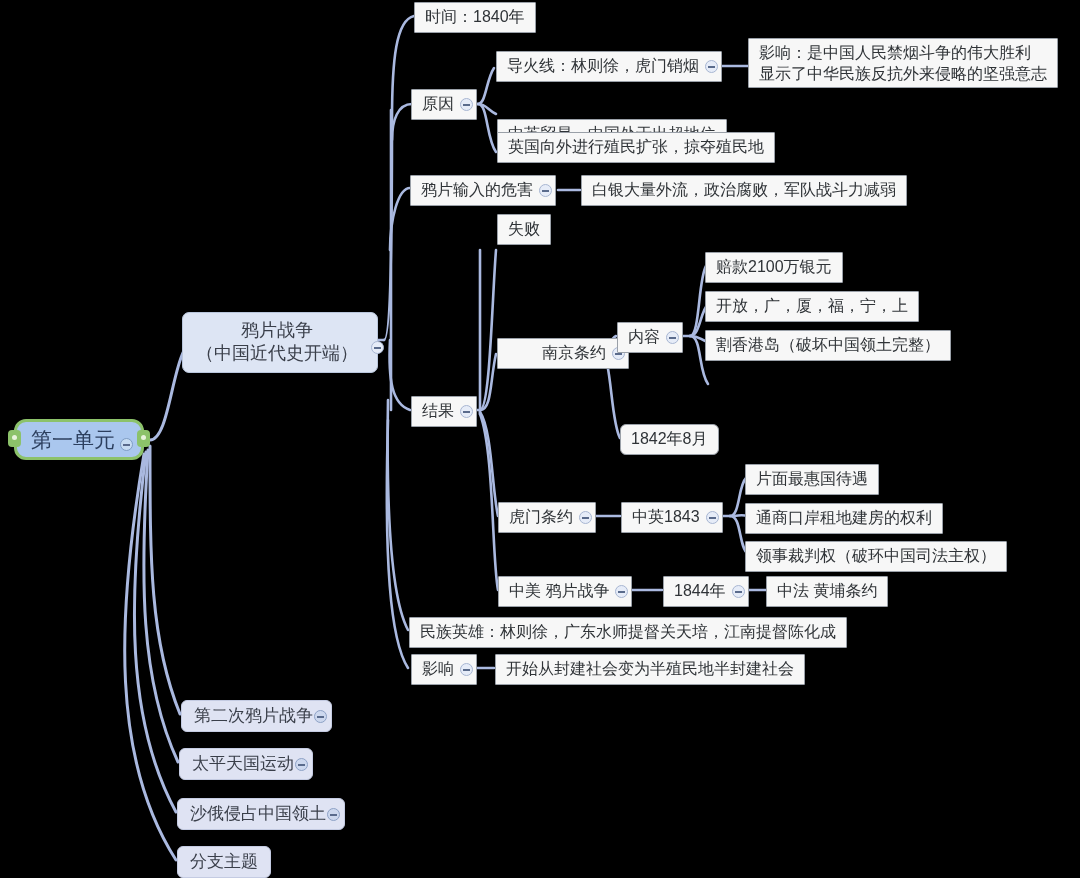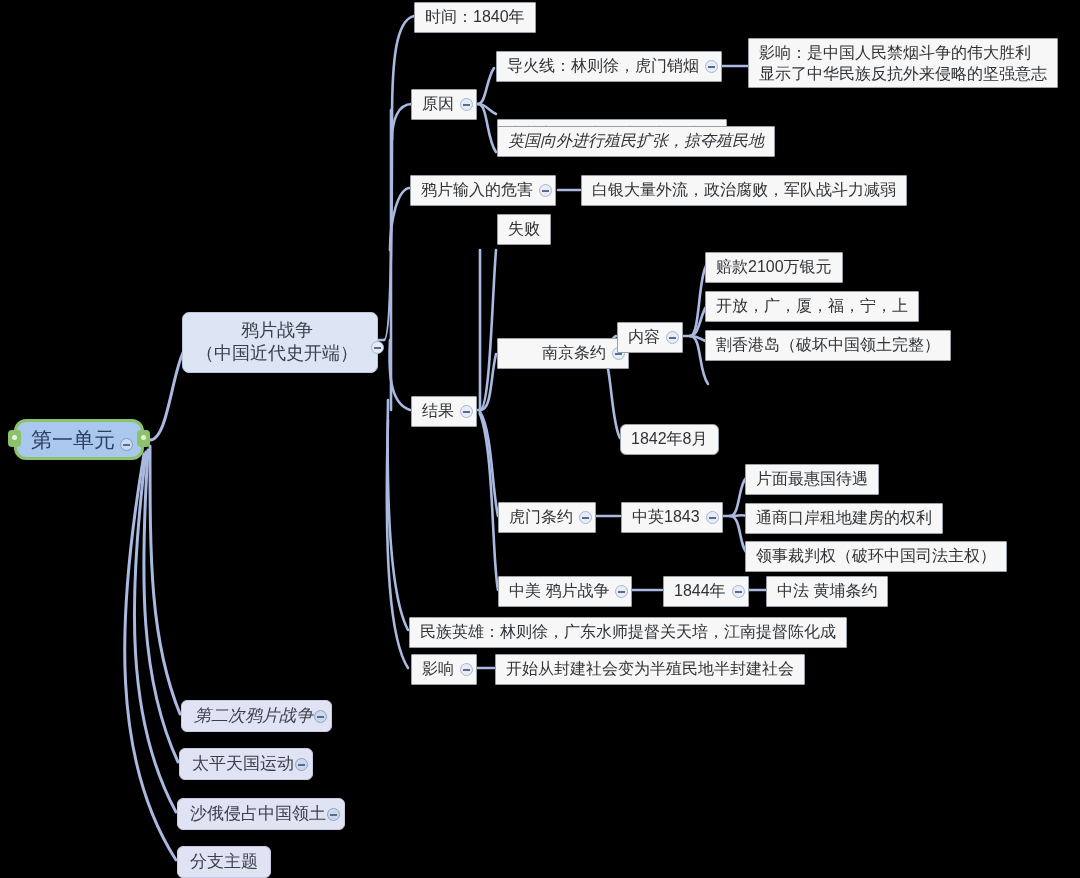--- a/index.html
+++ b/index.html
@@ -215,21 +215,21 @@
     <span class="toggle light" style="right:3px; top:8px;"></span>
   </div>
 
   <div class="node leaf pad-r" style="left:496px; top:51px;">
     <span>导火线：林则徐，虎门销烟</span>
     <span class="toggle light" style="right:3px; top:8px;"></span>
   </div>
   <div class="node leaf" style="left:497px; top:99px;margin-top:20px;">
     <span>中英贸易，中国处于出超地位</span>
   </div>
-  <div class="node leaf" style="left:497px; top:126px;font-style:italic;">
+  <div class="node leaf" style="left:497px; top:132px;">
     <span>英国向外进行殖民扩张，掠夺殖民地</span>
   </div>
 
   <div class="node leaf two-line" style="left:748px; top:38px;">
     <span class="line">影响：是中国人民禁烟斗争的伟大胜利</span>
     <span class="line">显示了中华民族反抗外来侵略的坚强意志</span>
   </div>
 
   <div class="node leaf pad-r" style="left:410px; top:175px;">
     <span>鸦片输入的危害</span>
@@ -309,21 +309,21 @@
   </div>
 
   <div class="node leaf pad-r" style="left:411px; top:654px;">
     <span>影响</span>
     <span class="toggle light" style="right:3px; top:8px;"></span>
   </div>
   <div class="node leaf" style="left:495px; top:654px;">
     <span>开始从封建社会变为半殖民地半封建社会</span>
   </div>
 
-  <div class="node sub" style="left:181px; top:700px;font-style:italic;">
+  <div class="node sub" style="left:181px; top:700px;">
     <span>第二次鸦片战争</span>
     <span class="toggle" style="right:4px; top:9px;"></span>
   </div>
   <div class="node sub" style="left:179px; top:748px;">
     <span>太平天国运动</span>
     <span class="toggle" style="right:4px; top:9px;"></span>
   </div>
   <div class="node sub" style="left:177px; top:798px;">
     <span>沙俄侵占中国领土</span>
     <span class="toggle" style="right:4px; top:9px;"></span>

